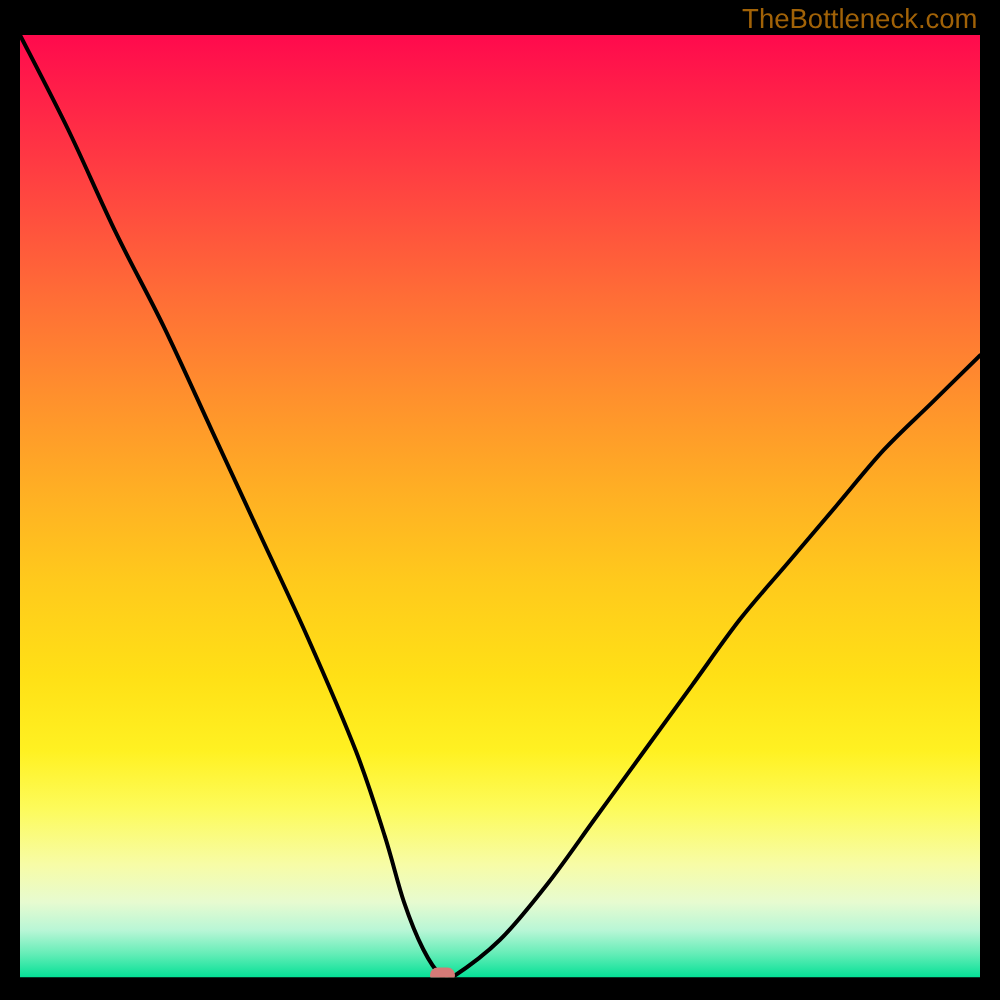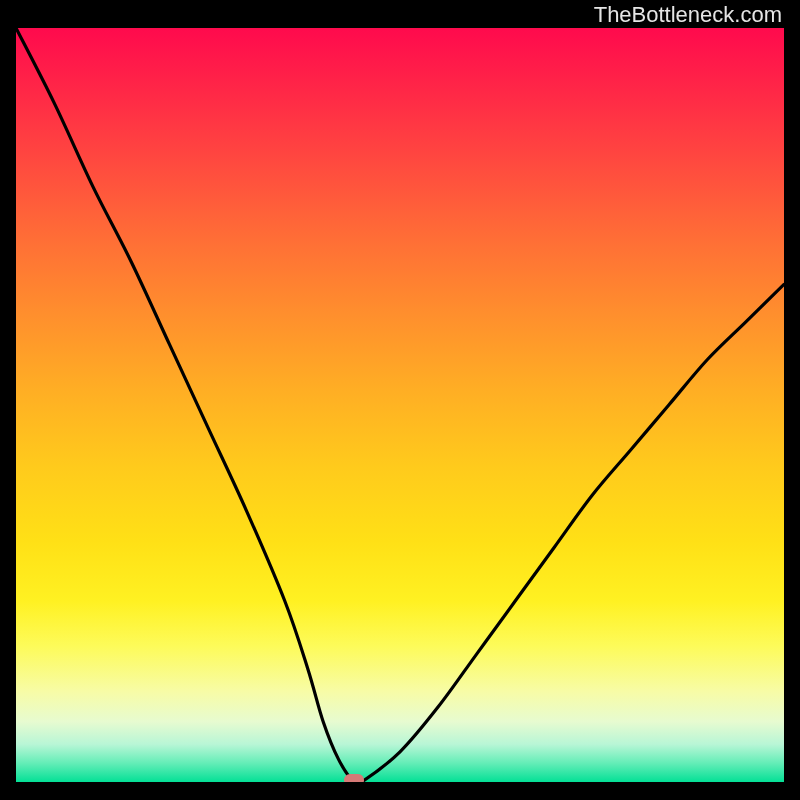--- a/index.html
+++ b/index.html
@@ -8,21 +8,21 @@
     width: 800px;
     height: 800px;
     background: #000;
     position: relative;
     font-family: Arial, sans-serif;
   }
   .watermark {
     position: absolute;
     top: 2px;
     right: 18px;
-    color: #e5e5e5;
+    color: #a16207;
     font-size: 22px;
     font-weight: 500;
     z-index: 10;
     text-align: center;
   }
   .plot-area {
     position: absolute;
     left: 16px;
     top: 28px;
     width: 768px;

